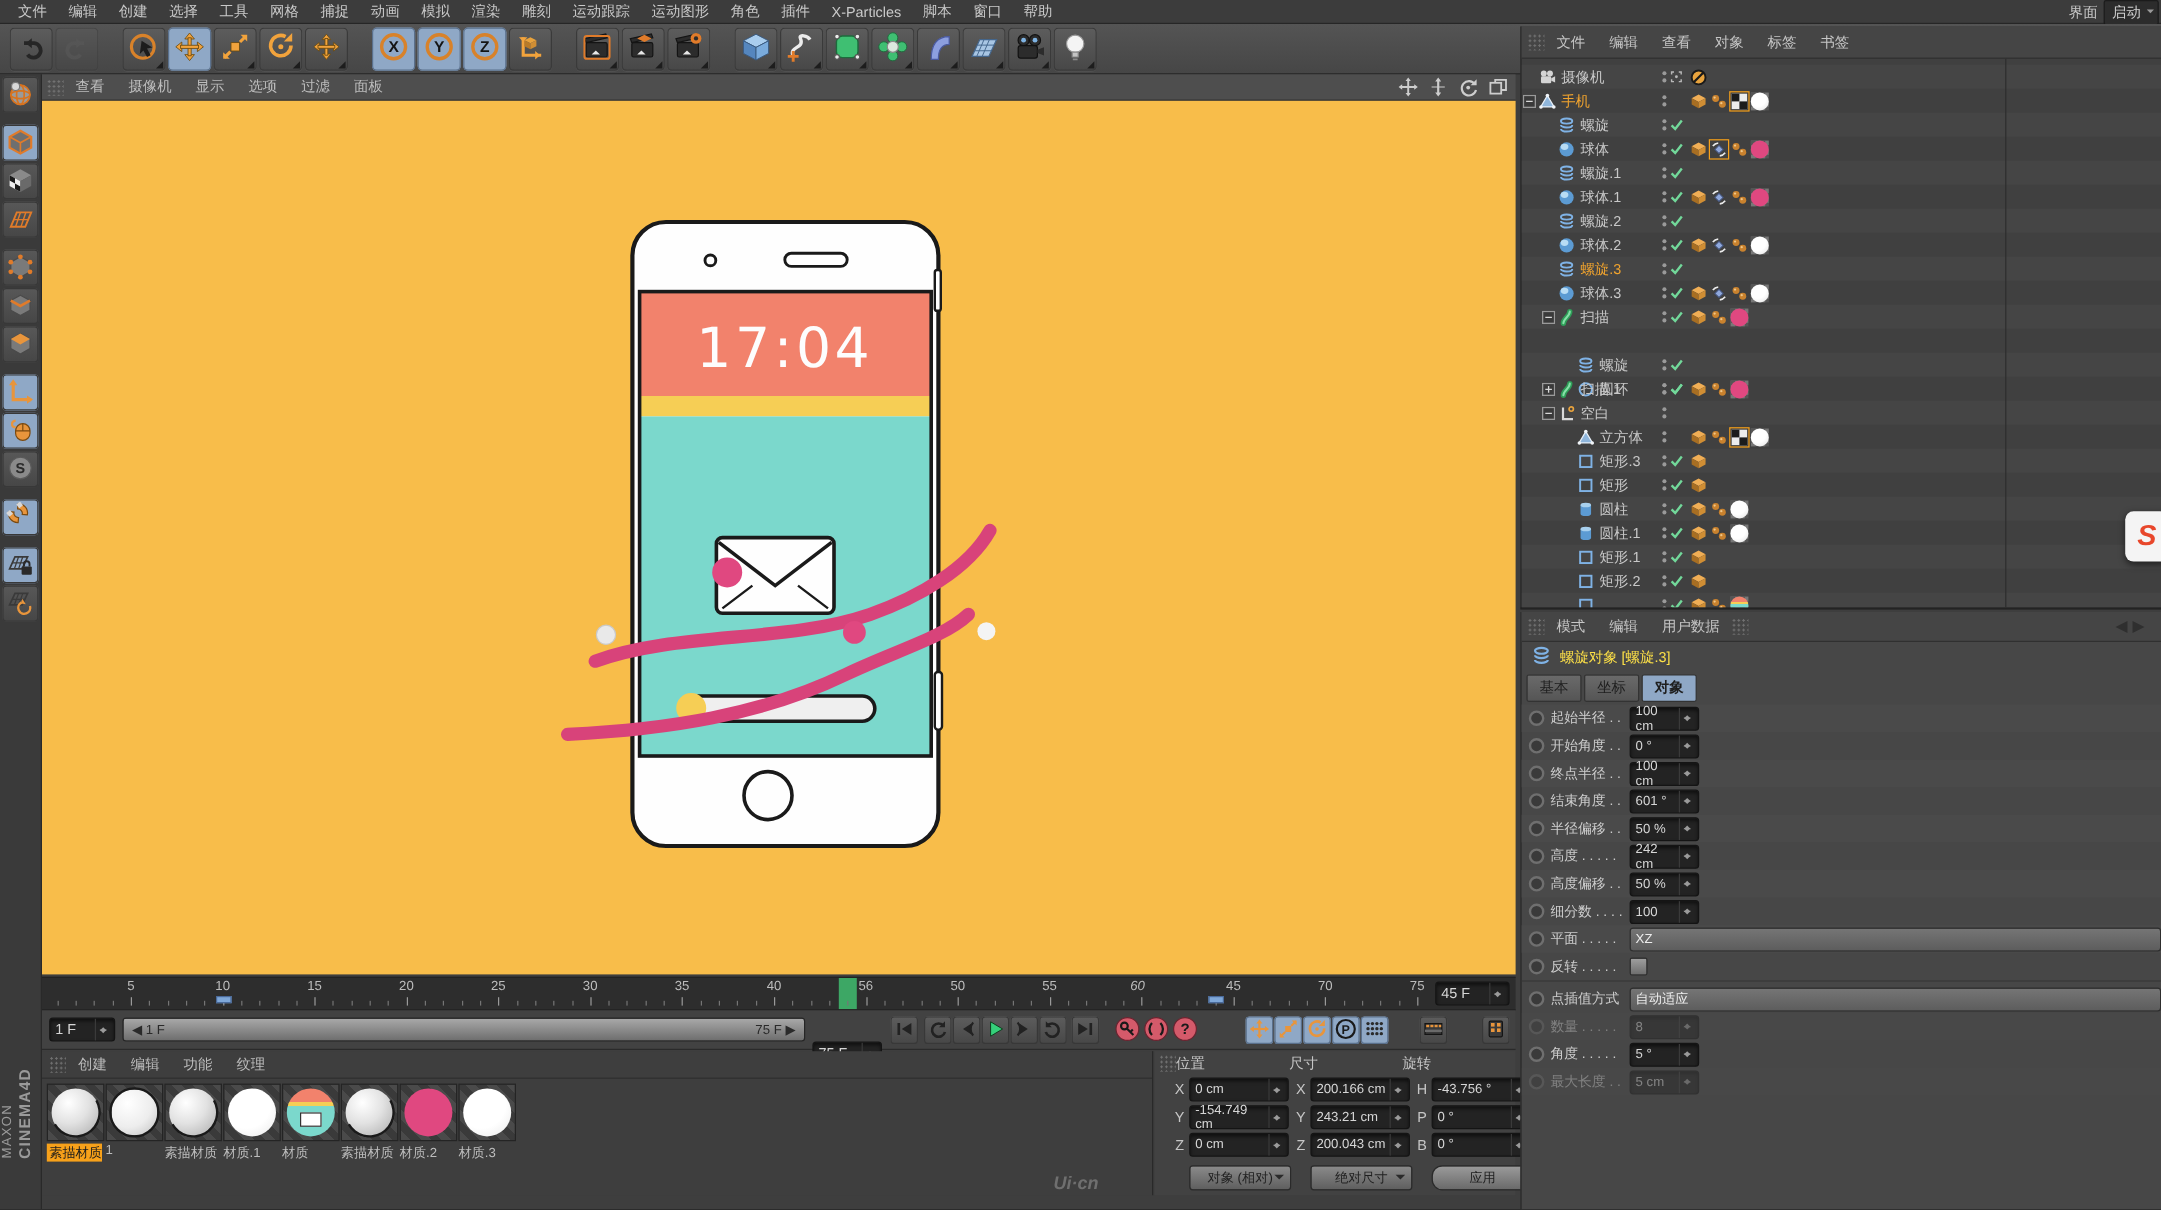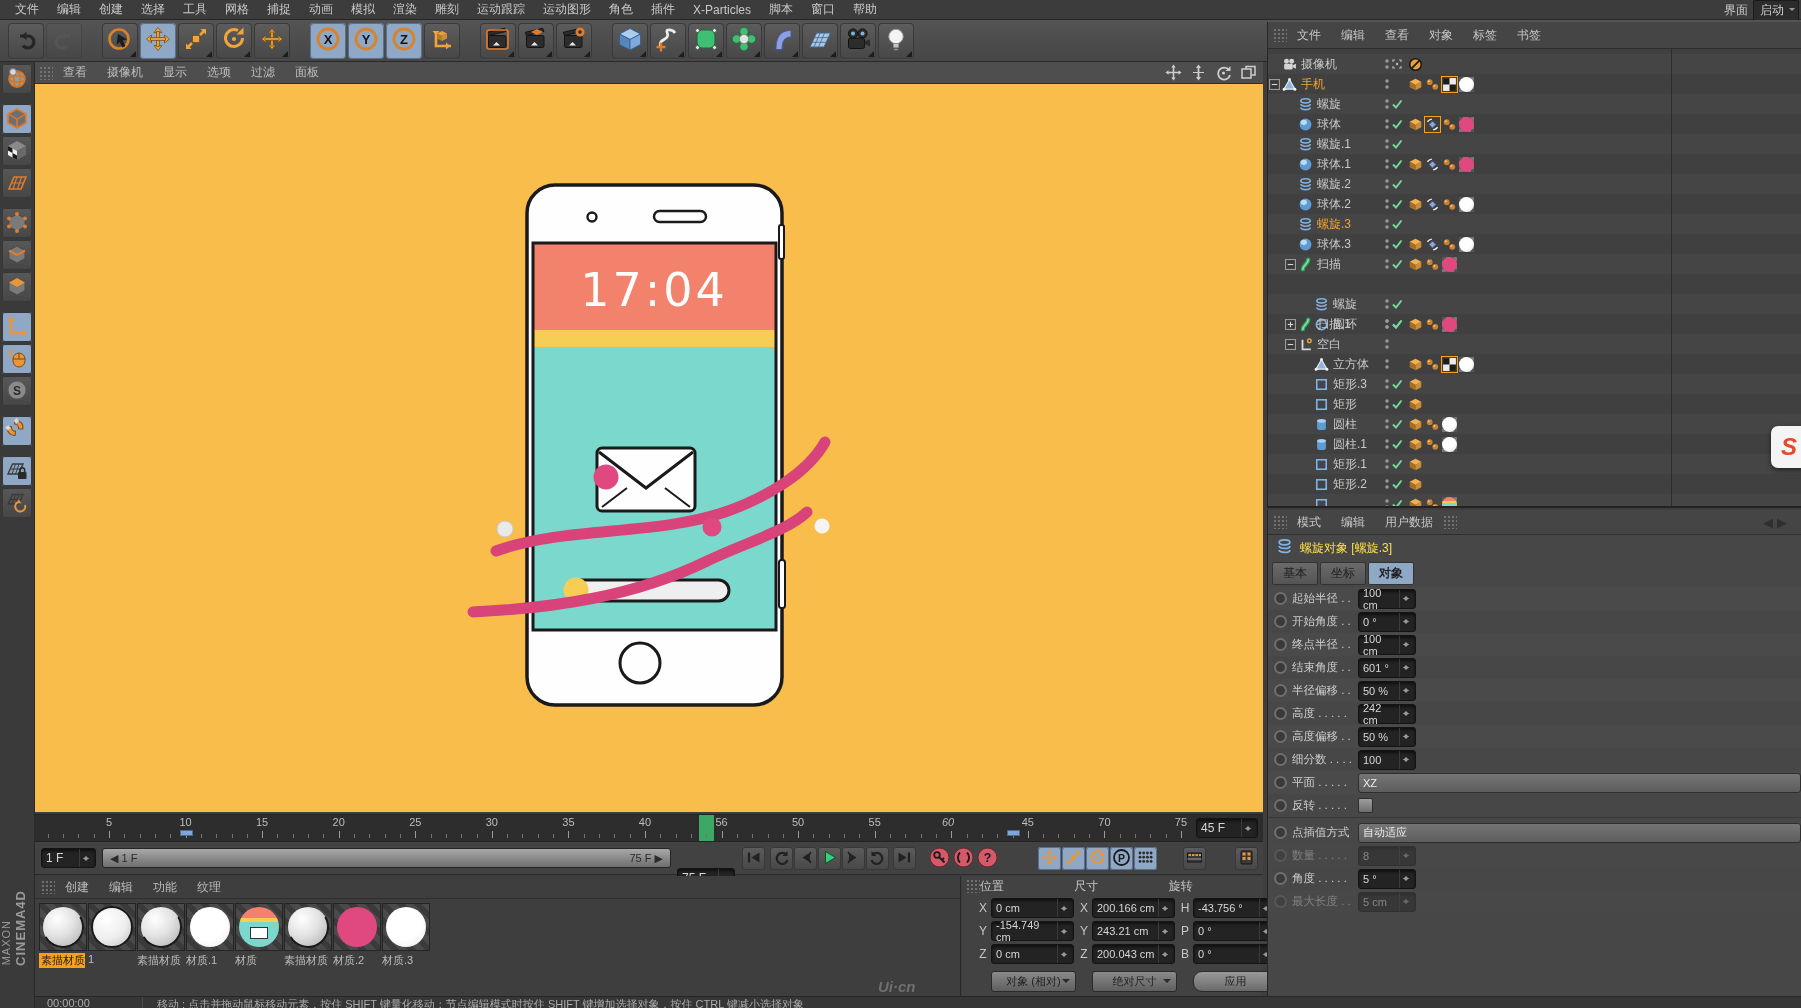--- a/index.html
+++ b/index.html
@@ -2097,24 +2097,20 @@
             <span>5 cm</span>
             <span class="stp">
               <i class="up"></i>
               <i class="dn"></i>
             </span>
           </div>
         </div>
       </div>
   </div>
 
-  <div id="statusbar" class="abs">
-    <span class="time">00:00:00</span>
-    <span class="msg">移动 : 点击并拖动鼠标移动元素，按住 SHIFT 键量化移动；节点编辑模式时按住 SHIFT 键增加选择对象，按住 CTRL 键减小选择对象</span>
-  </div>
 
   <div id="branding" class="abs">
     <span class="vtext" style="left:0px;top:40px;font-size:11px;">MAXON</span>
     <span class="vtext" style="left:13px;top:10px;font-size:13px;font-weight:bold;">CINEMA4D</span>
   </div>
   <div id="watermark" class="abs">Ui·cn</div>
   <div id="s-badge">S</div>
 
 </div>
 

